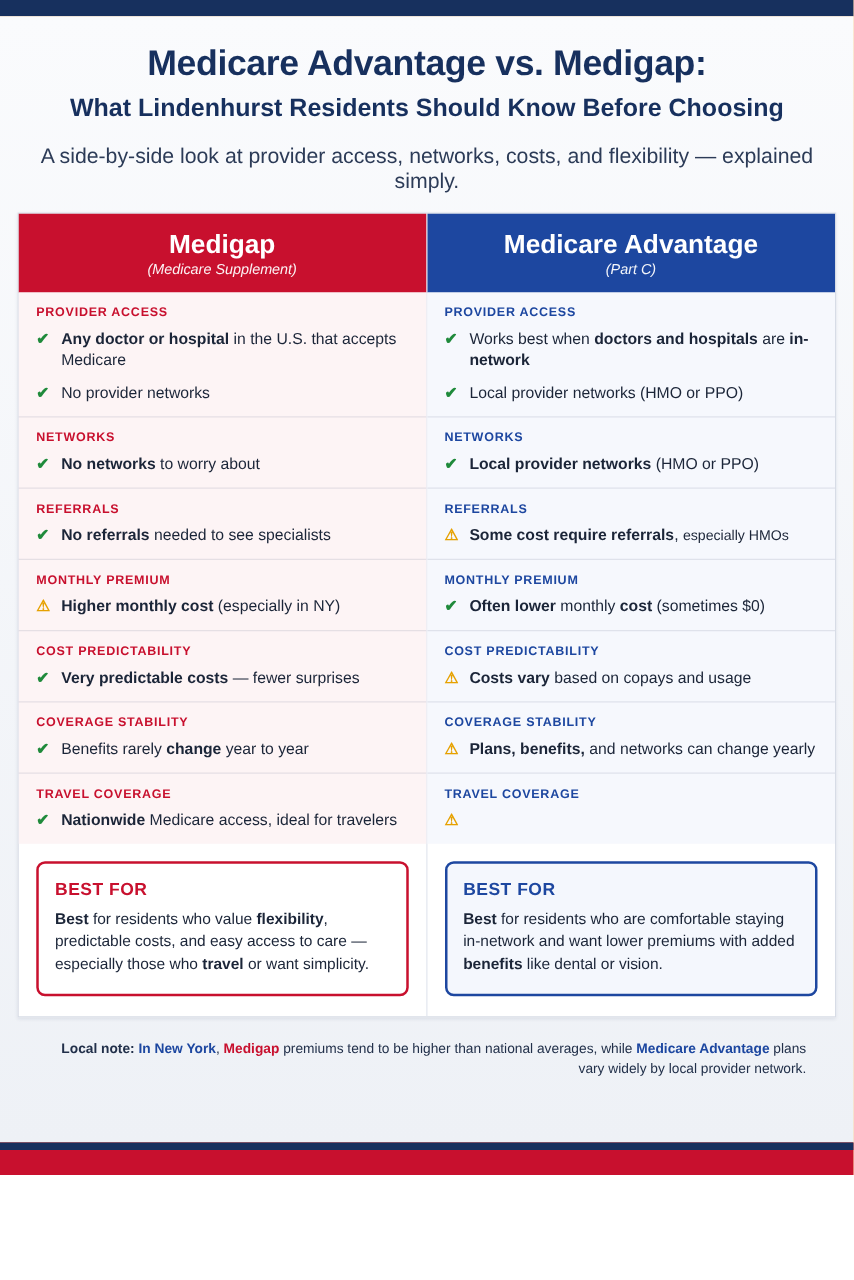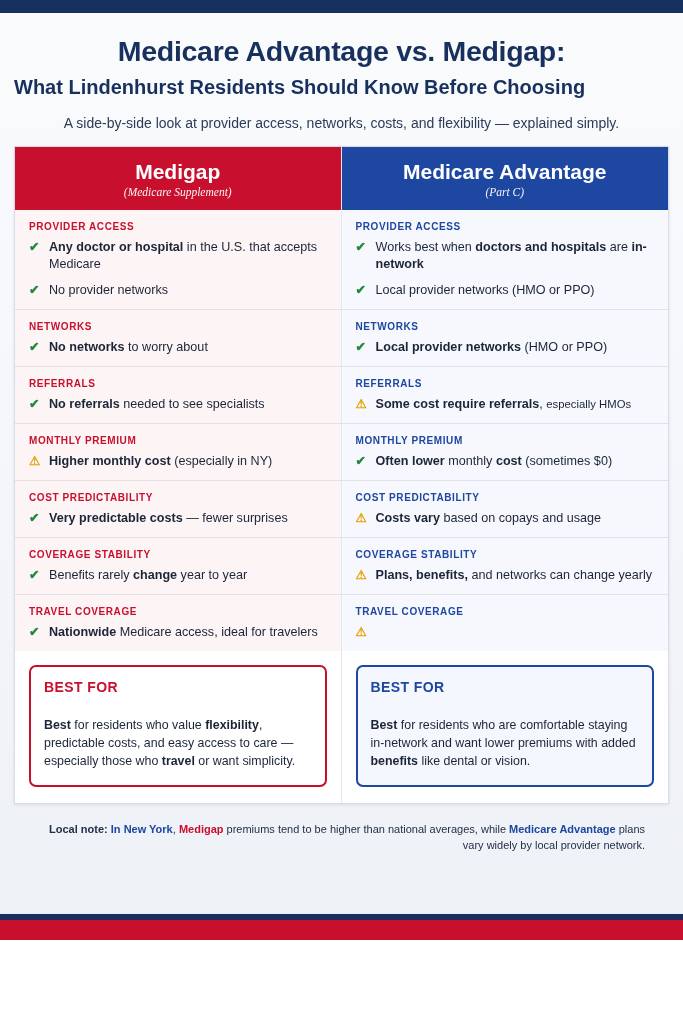--- a/index.html
+++ b/index.html
@@ -33,29 +33,30 @@
   }
   .title {
     text-align: center;
     font-size: 28.5px;
     font-weight: bold;
     color: #17305e;
     letter-spacing: -0.3px;
     line-height: 1.15;
   }
   .subtitle {
+    text-align: center;
     font-size: 20px;
     font-weight: bold;
     color: #17305e;
     margin-top: 7px;
     line-height: 1.2;
   }
   .kicker {
     text-align: center;
-    font-size: 14px;
+    font-size: 17px;
     color: #2c3b57;
     margin-top: 16px;
     margin-bottom: 15px;
   }
   .table {
     display: flex;
     border: 1px solid #d7dce6;
     background: #fff;
     box-shadow: 0 1px 3px rgba(20,40,80,.10);
   }
@@ -71,21 +72,20 @@
   .col-head h2 {
     font-size: 21px;
     font-weight: bold;
     line-height: 1.1;
   }
   .col-head .sub {
     font-size: 11.5px;
     font-style: italic;
     margin-top: 3px;
     opacity: .95;
-    font-family: Liberation Serif, serif;
   }
   .col-body { padding: 0; }
   .col.left .col-body { background: #fdf4f5; }
   .col.right .col-body { background: #f6f8fd; }
   .section {
     padding: 11px 12px 10px 14px;
     border-bottom: 1px solid rgba(120,130,155,.18);
   }
   .section:last-of-type { border-bottom: none; }
   .sec-label {
@@ -123,21 +123,21 @@
     border-radius: 7px;
     padding: 12px 13px 14px 13px;
     background: #fff;
   }
   .col.left .bestfor { border-color: #c8102e; }
   .col.right .bestfor { border-color: #1d47a0; background: #f4f7fd; }
   .bestfor h3 {
     font-size: 14px;
     font-weight: bold;
     letter-spacing: .4px;
-    margin-bottom: 22px;
+    margin-bottom: 8px;
   }
   .col.left .bestfor h3 { color: #c8102e; }
   .col.right .bestfor h3 { color: #1d47a0; }
   .bestfor p {
     font-size: 12.4px;
     color: #1b2538;
     line-height: 1.45;
   }
   .footnote {
     text-align: right;

